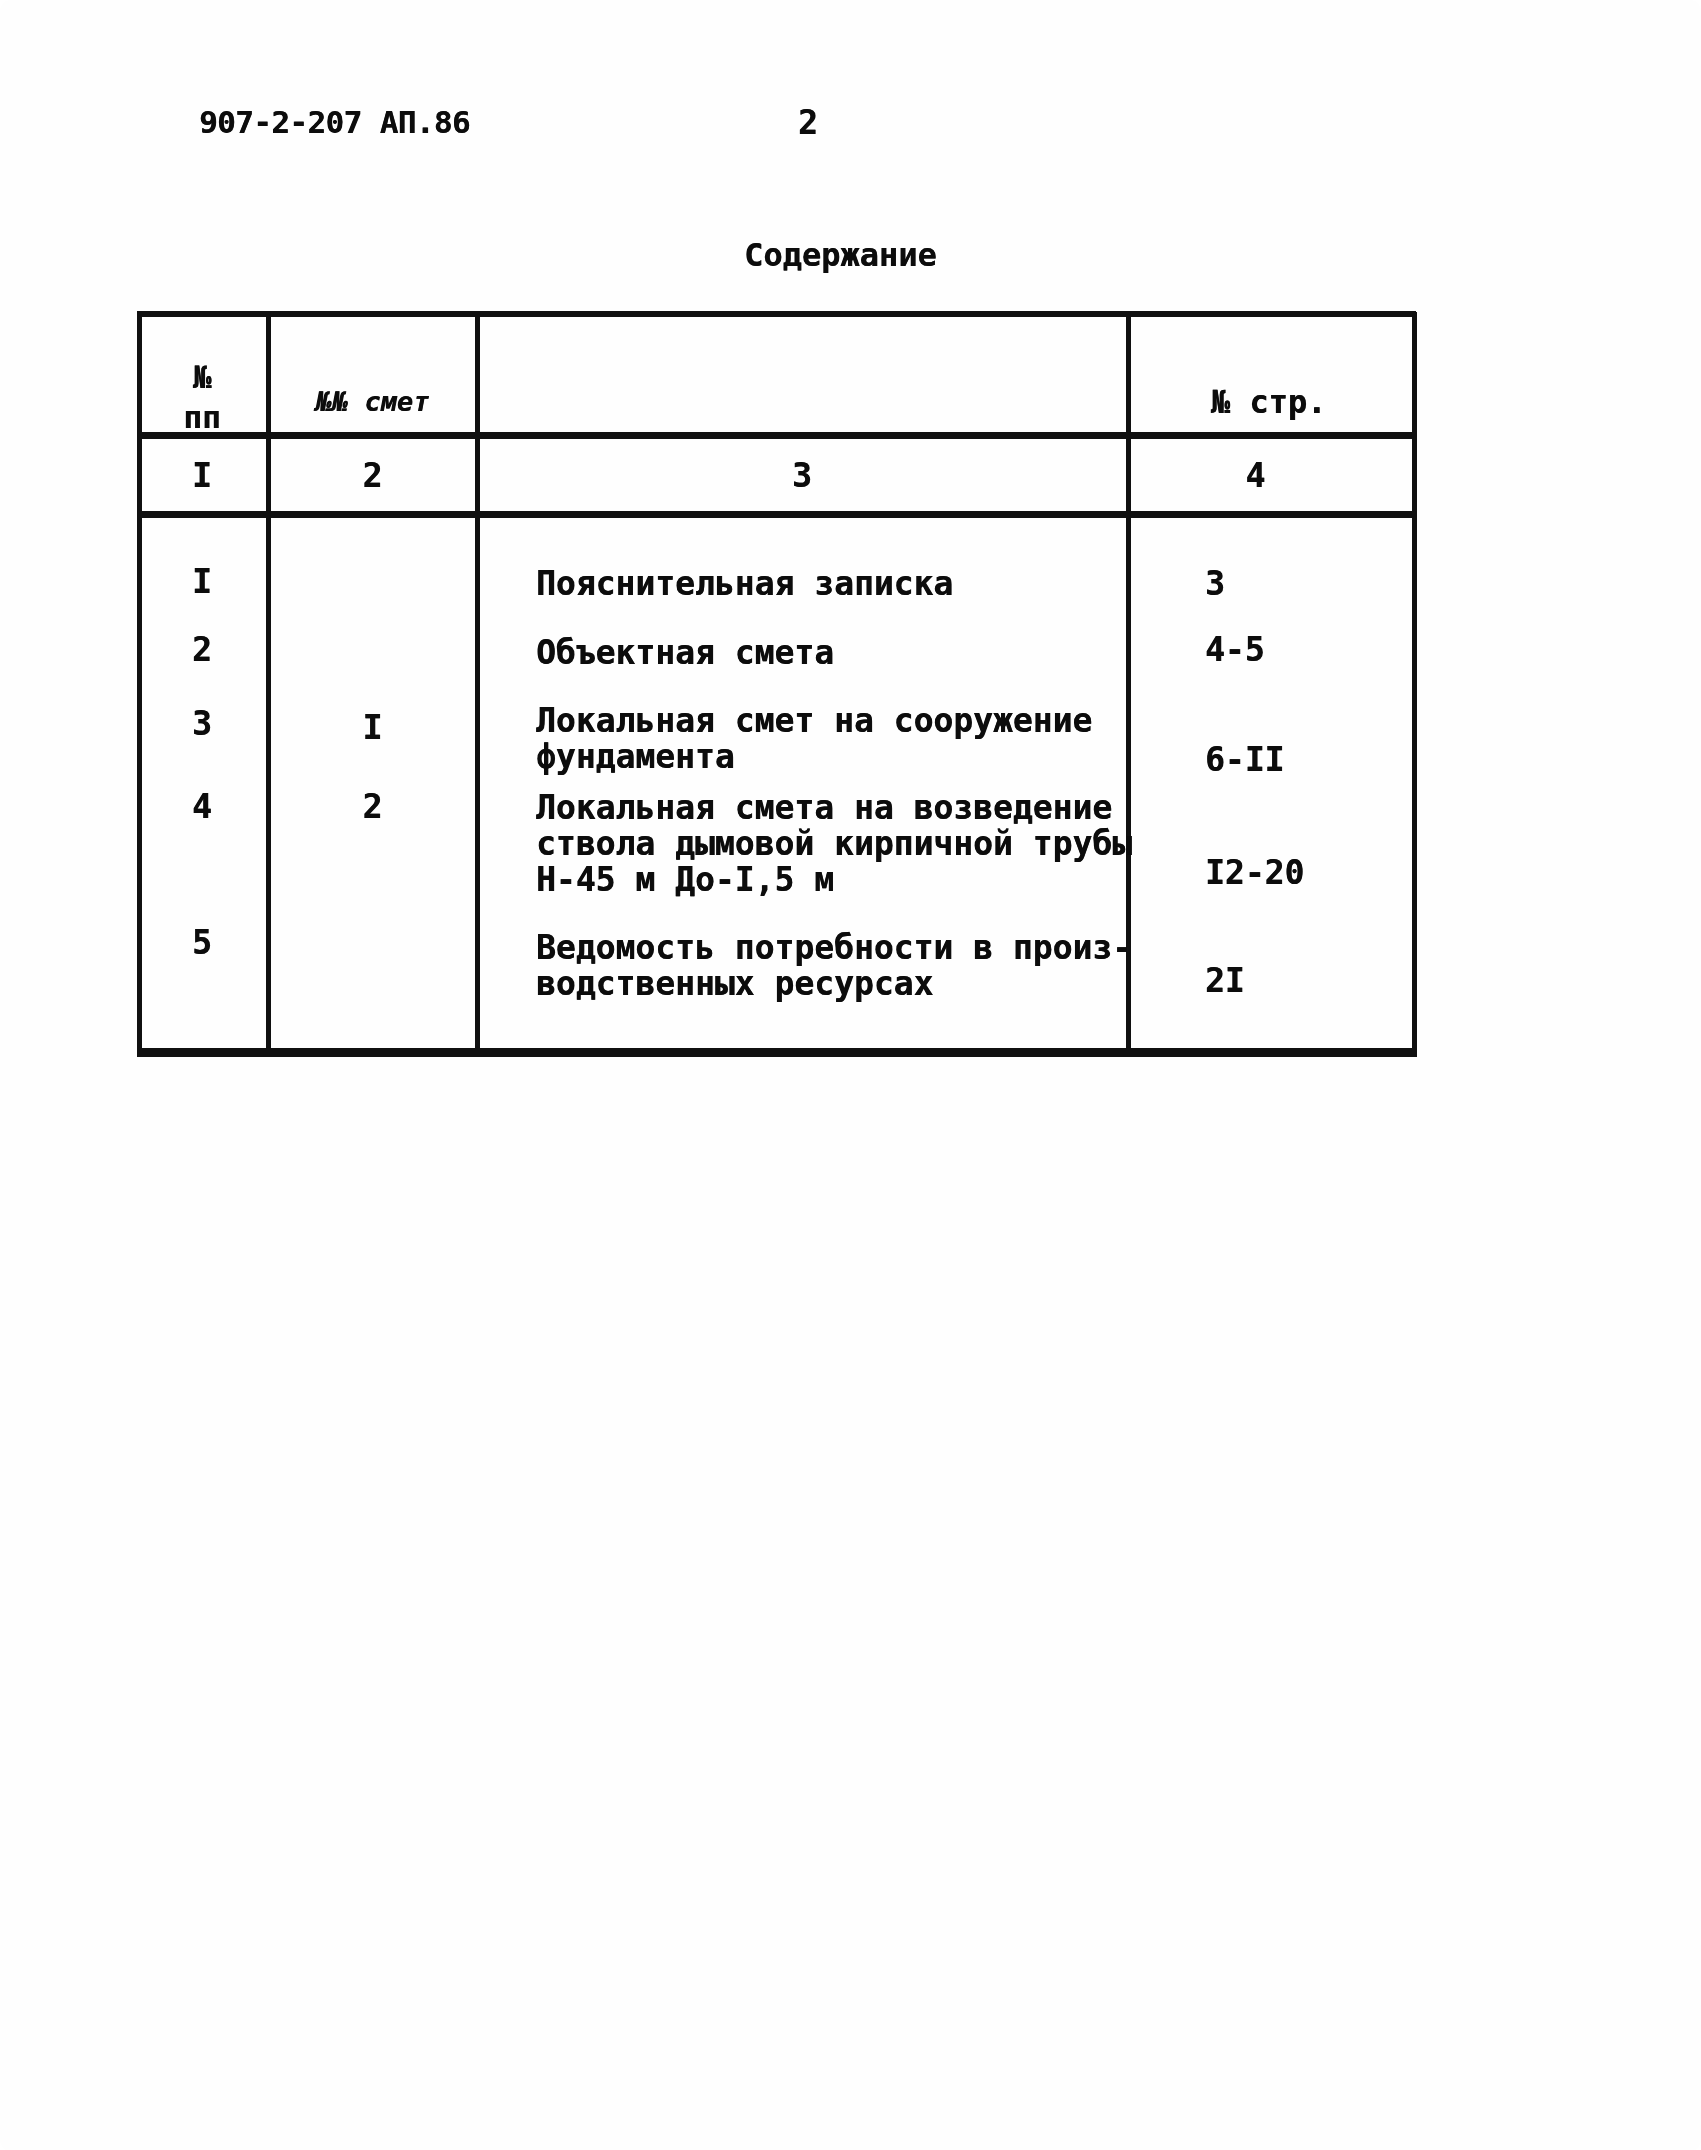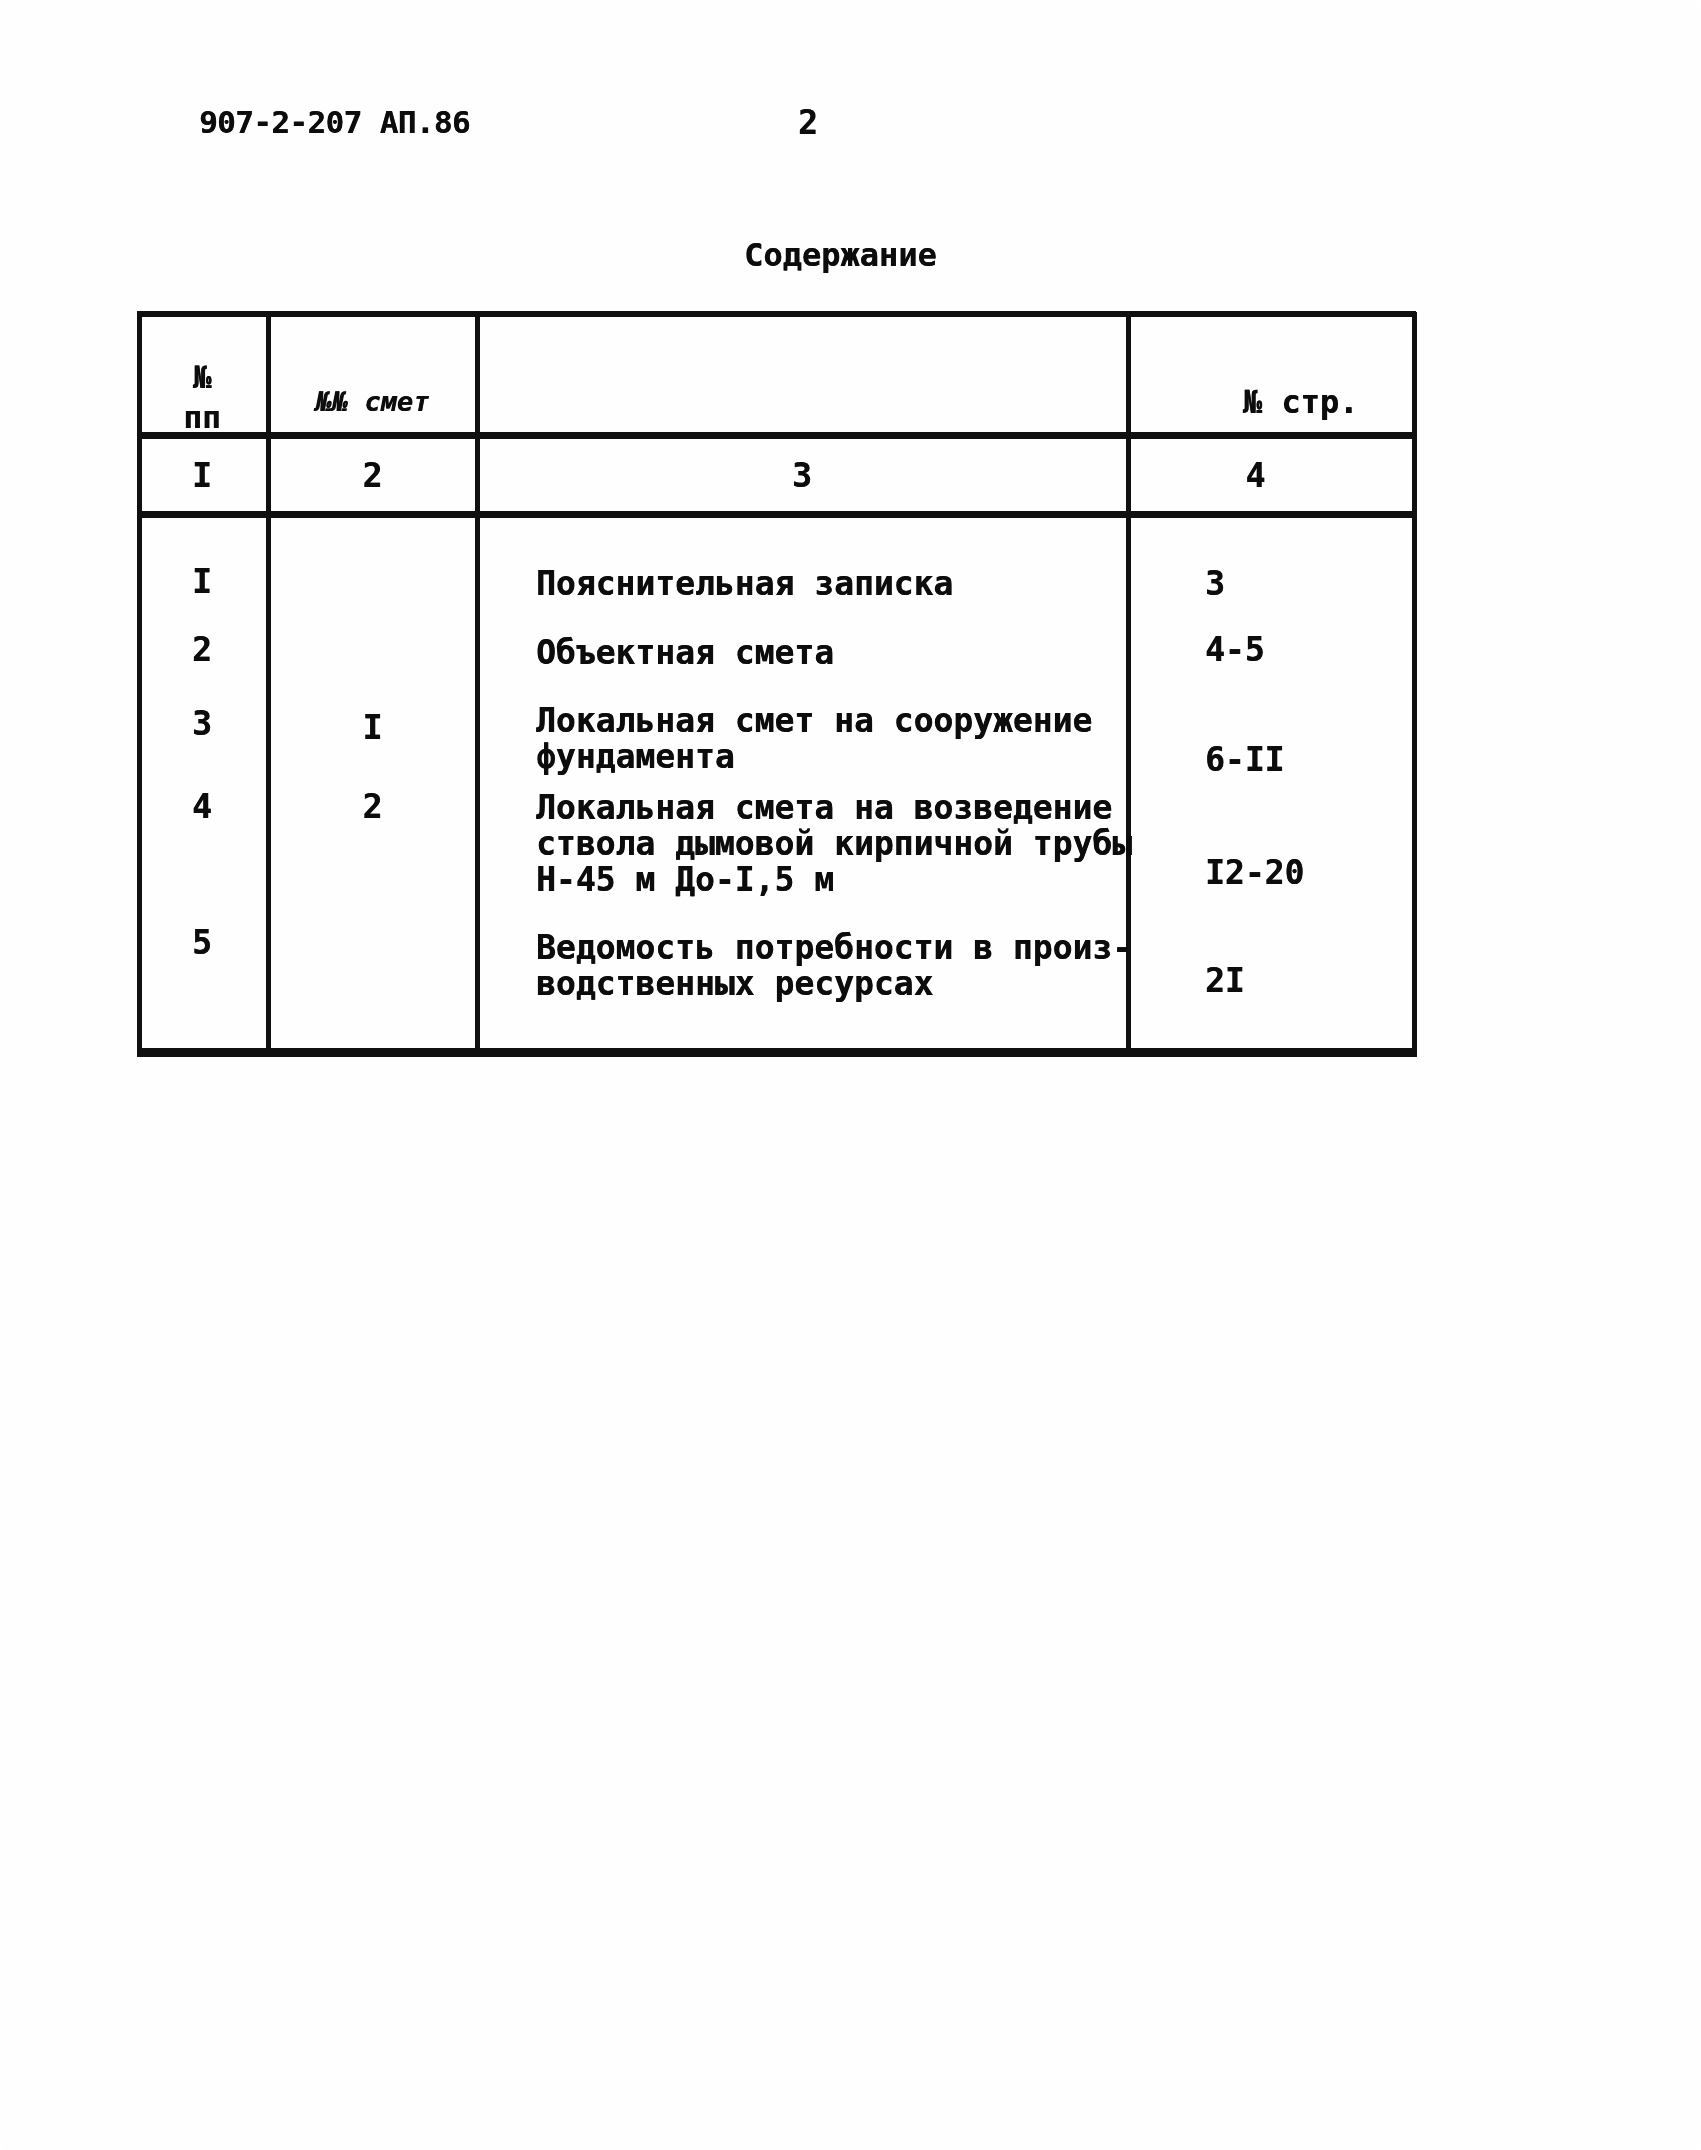--- a/index.html
+++ b/index.html
@@ -43,21 +43,21 @@
 
   <div class="vline" style="left:137px;"></div>
   <div class="vline" style="left:266px;"></div>
   <div class="vline" style="left:475px;"></div>
   <div class="vline" style="left:1126px;"></div>
   <div class="vline" style="left:1412px;"></div>
 
   <div class="txt c" style="left:137px; top:357px; width:130px; font-size:31px; line-height:40px;">№
 пп</div>
   <div class="txt c" style="left:268px; top:384px; width:209px; font-size:27px;font-style:italic;">№№ смет</div>
-  <div class="txt c" style="left:1126px; top:384px; width:285px; font-size:32px;padding-left:32px;">№ стр.</div>
+  <div class="txt c" style="left:1126px; top:384px; width:285px; font-size:32px;">№ стр.</div>
 
   <div class="txt c" style="left:137px; top:458px; width:130px;">I</div>
   <div class="txt c" style="left:268px; top:458px; width:209px;">2</div>
   <div class="txt c" style="left:478px; top:458px; width:648px;">3</div>
   <div class="txt c" style="left:1126px; top:458px; width:259px;">4</div>
 
   <div>
     <div class="txt c" style="left:137px; top:564px; width:130px;">I</div>
     <div class="txt" style="left:536px; top:566px; width:617px;">Пояснительная записка</div>
     <div class="txt" style="left:1205px; top:566px;">3</div>

